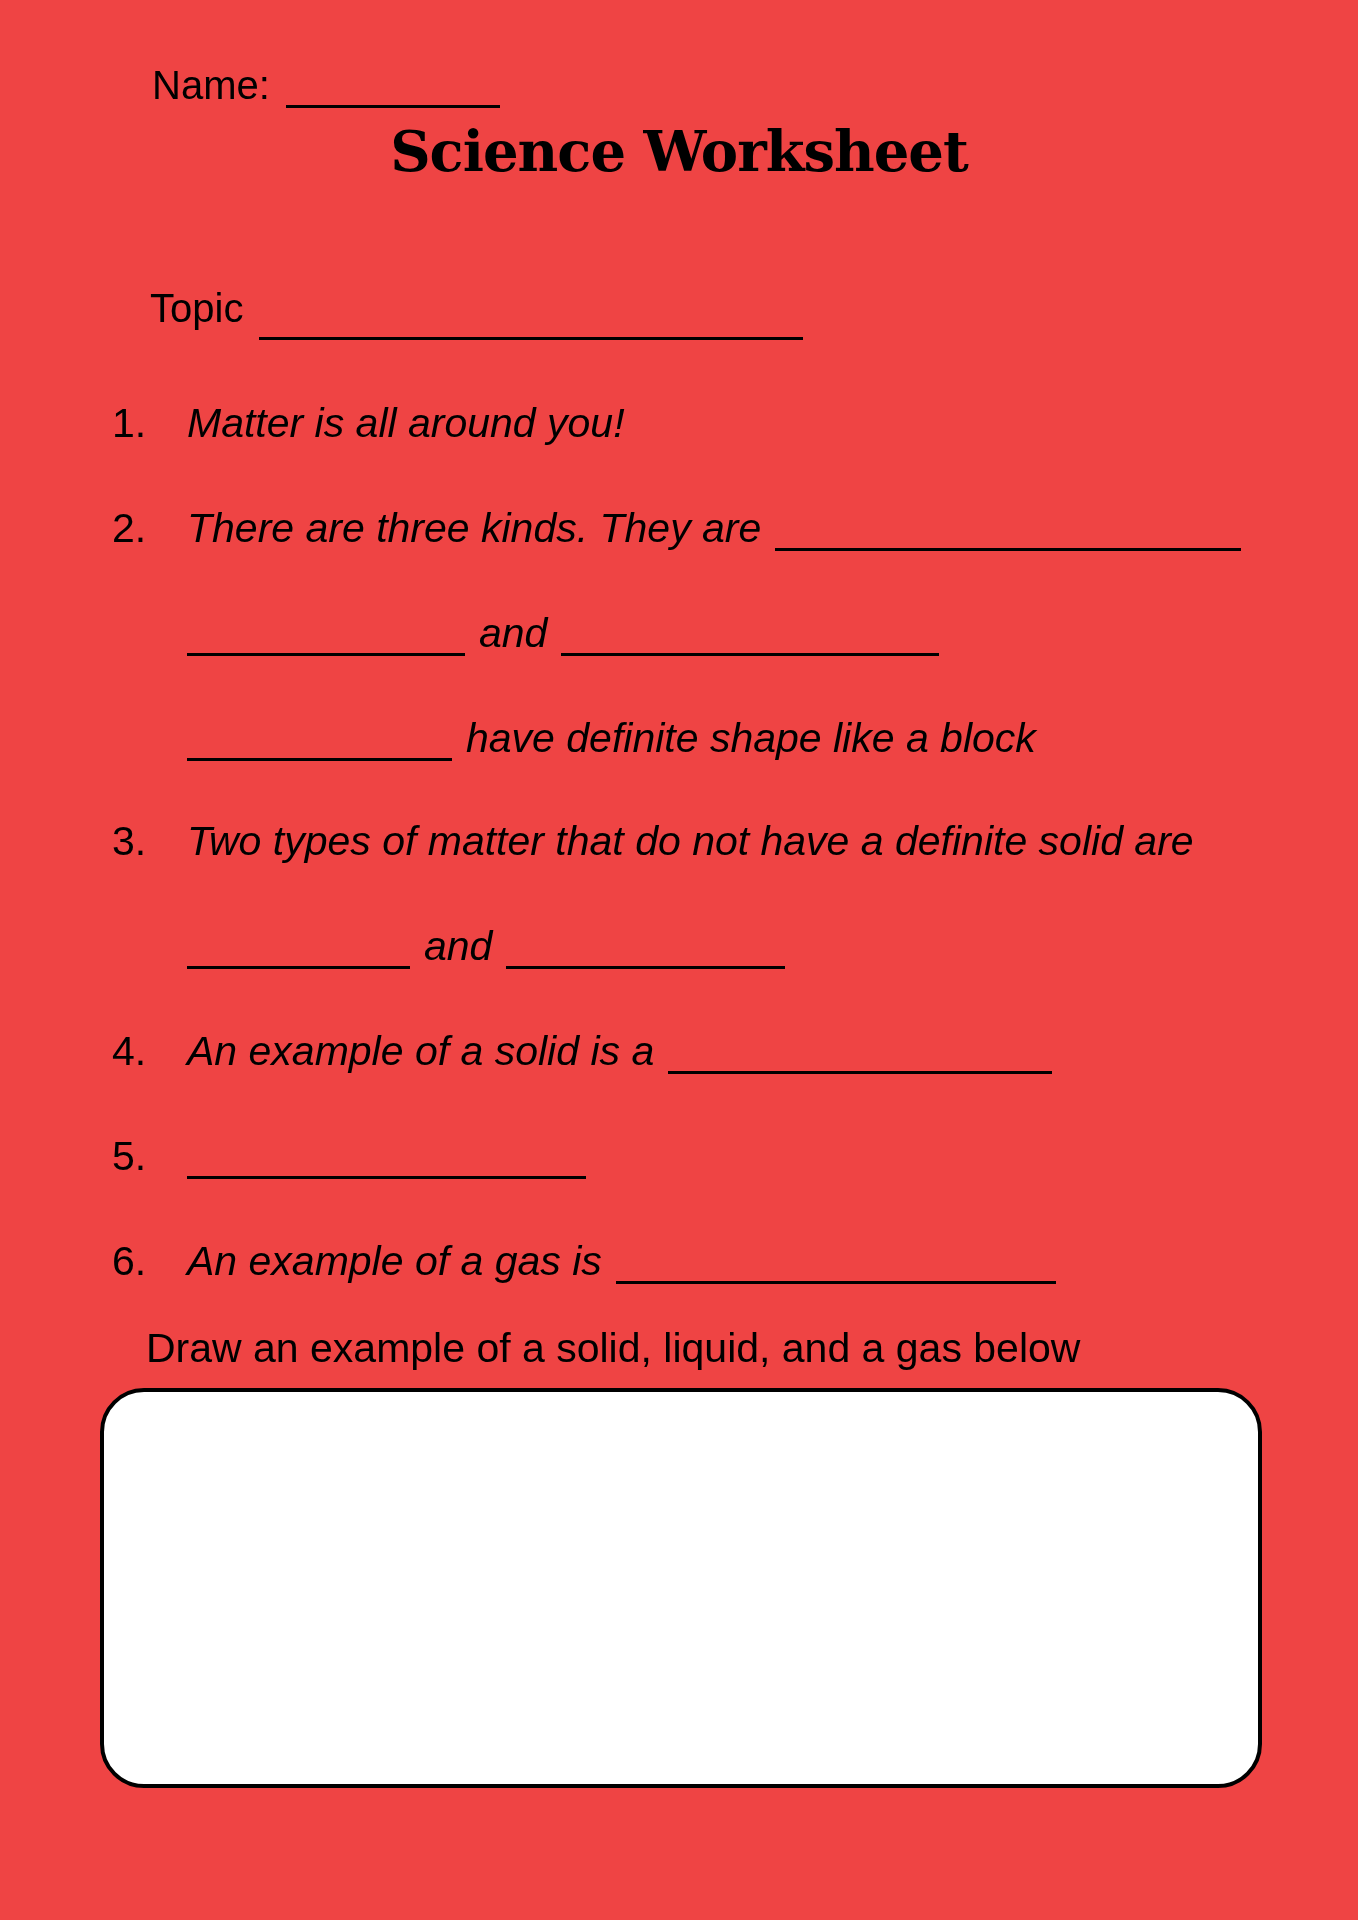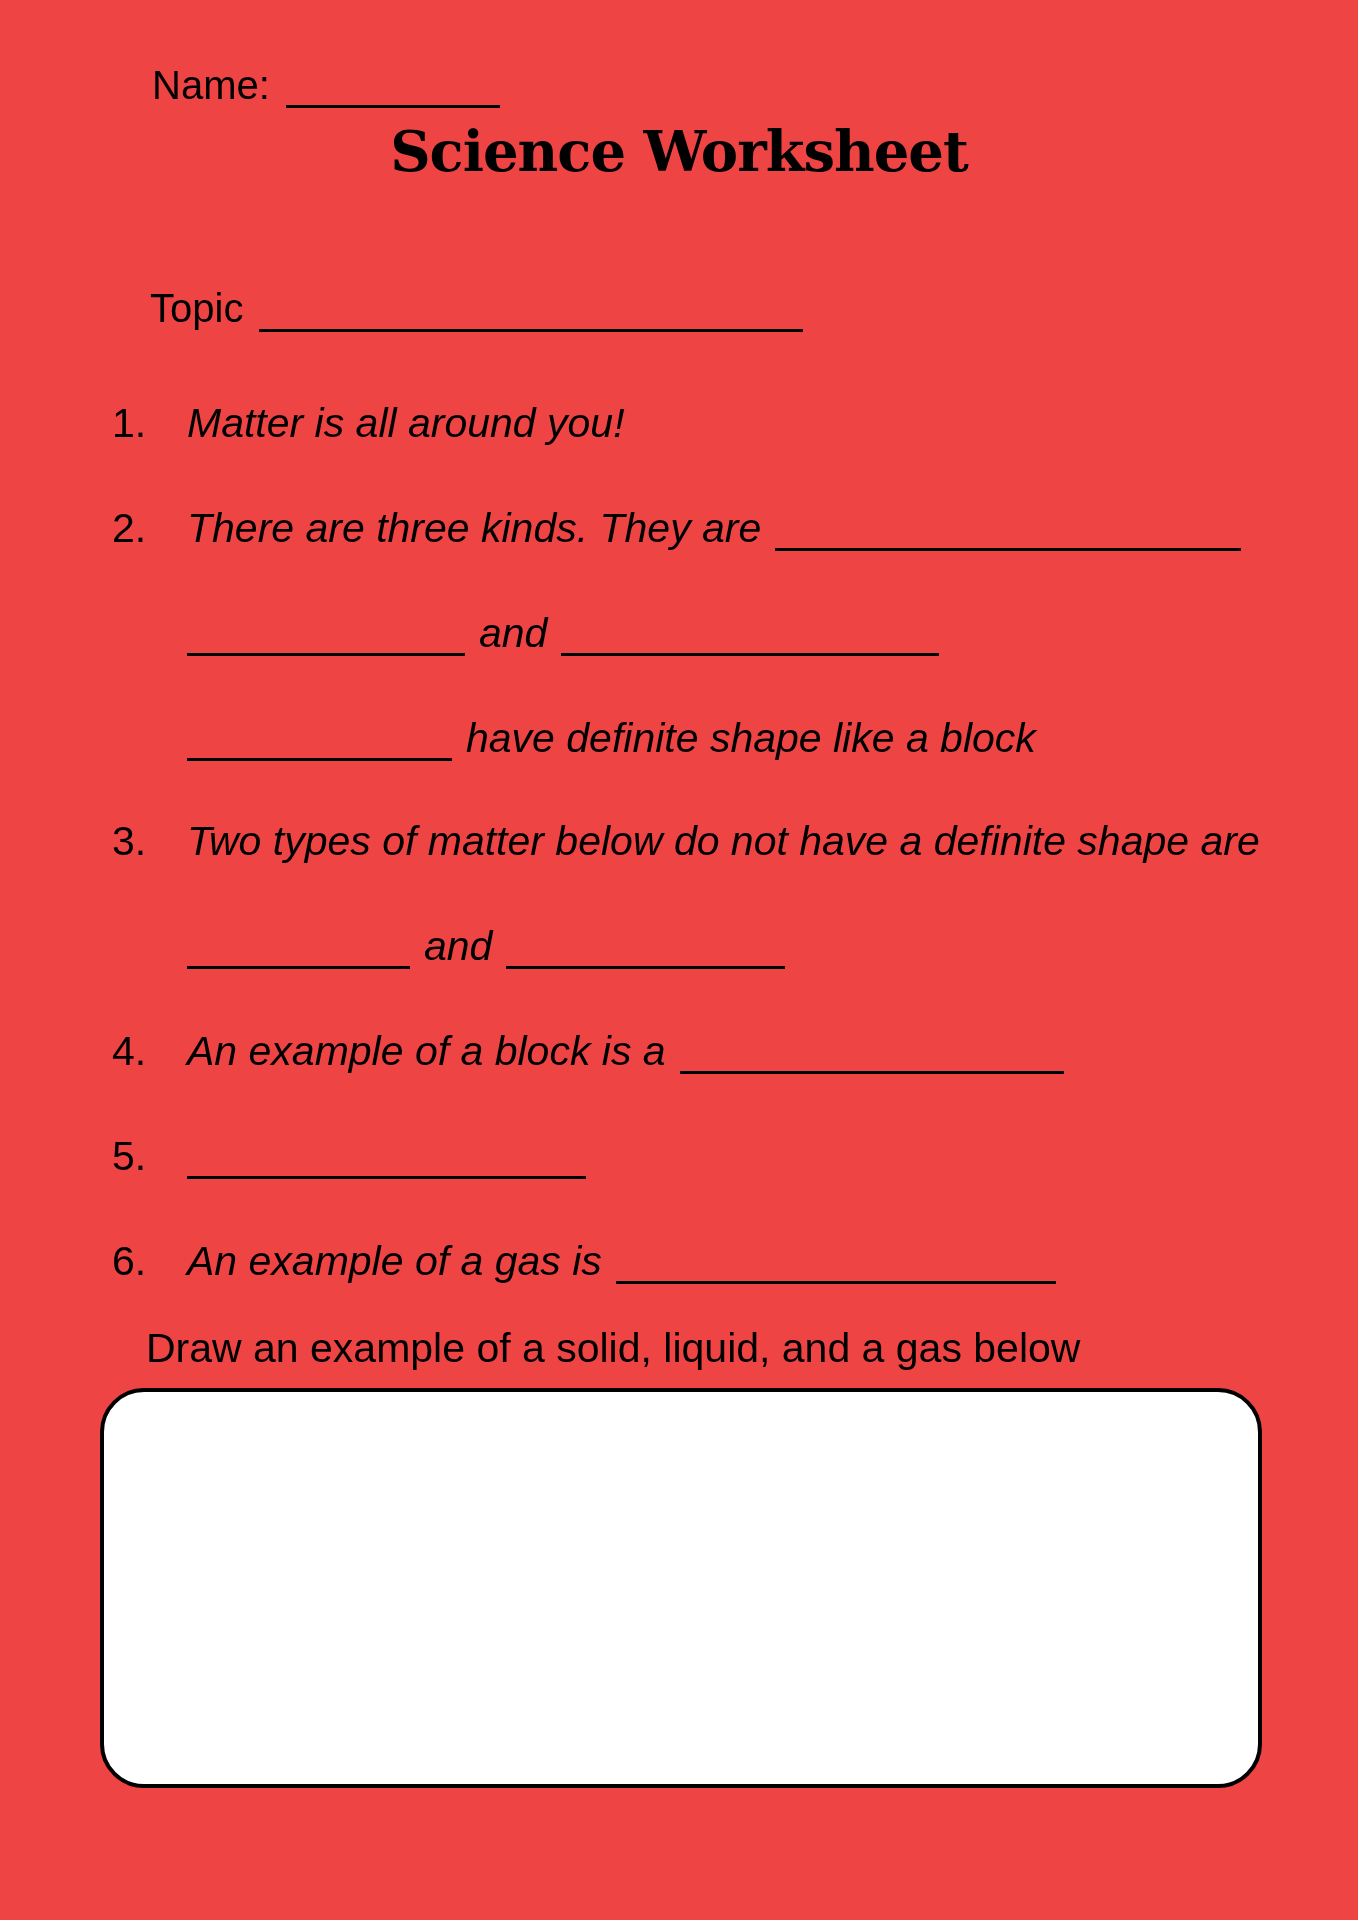--- a/index.html
+++ b/index.html
@@ -39,21 +39,21 @@
     font-weight: 900;
     font-size: 56px;
     letter-spacing: -1px;
   }
   .topic-row {
     position: absolute;
     left: 150px;
     top: 286px;
     font-size: 40px;
     display: flex;
-    align-items: flex-start;
+    align-items: flex-end;
     column-gap: 16px;
     white-space: pre;
   }
 
   
   .questions {
     position: absolute;
     left: 112px;
     top: 402px;
     width: 1180px;
@@ -119,23 +119,23 @@
   <div class="topic-row">
     <span>Topic</span>
     <span class="blank topic-blank"></span>
   </div>
 
   <div class="questions" id="questions">
       <div class="q-line"><span class="q-num">1.</span><span class="q-text">Matter is all around you!</span></div>
       <div class="q-line"><span class="q-num">2.</span><span class="q-text">There are three kinds. They are</span><span class="blank" style="width: 466px;"></span></div>
       <div class="q-line"><span class="q-num"></span><span class="blank" style="width: 278px;"></span><span class="q-text">and</span><span class="blank" style="width: 378px;"></span></div>
       <div class="q-line"><span class="q-num"></span><span class="blank" style="width: 265px;"></span><span class="q-text">have definite shape like a block</span></div>
-      <div class="q-line"><span class="q-num">3.</span><span class="q-text">Two types of matter below do not have a definite shape are</span></div>
+      <div class="q-line"><span class="q-num">3.</span><span class="q-text">Two types of matter that do not have a definite solid are</span></div>
       <div class="q-line"><span class="q-num"></span><span class="blank" style="width: 223px;"></span><span class="q-text">and</span><span class="blank" style="width: 279px;"></span></div>
-      <div class="q-line"><span class="q-num">4.</span><span class="q-text">An example of a block is a</span><span class="blank" style="width: 384px;"></span></div>
+      <div class="q-line"><span class="q-num">4.</span><span class="q-text">An example of a solid is a</span><span class="blank" style="width: 384px;"></span></div>
       <div class="q-line"><span class="q-num">5.</span><span class="blank" style="width: 399px;"></span></div>
       <div class="q-line"><span class="q-num">6.</span><span class="q-text">An example of a gas is</span><span class="blank" style="width: 440px;"></span></div>
     </div>
 
   <div class="draw-label">Draw an example of a solid, liquid, and a gas below</div>
 
   <div class="draw-box"></div>
 
 </div>
 

